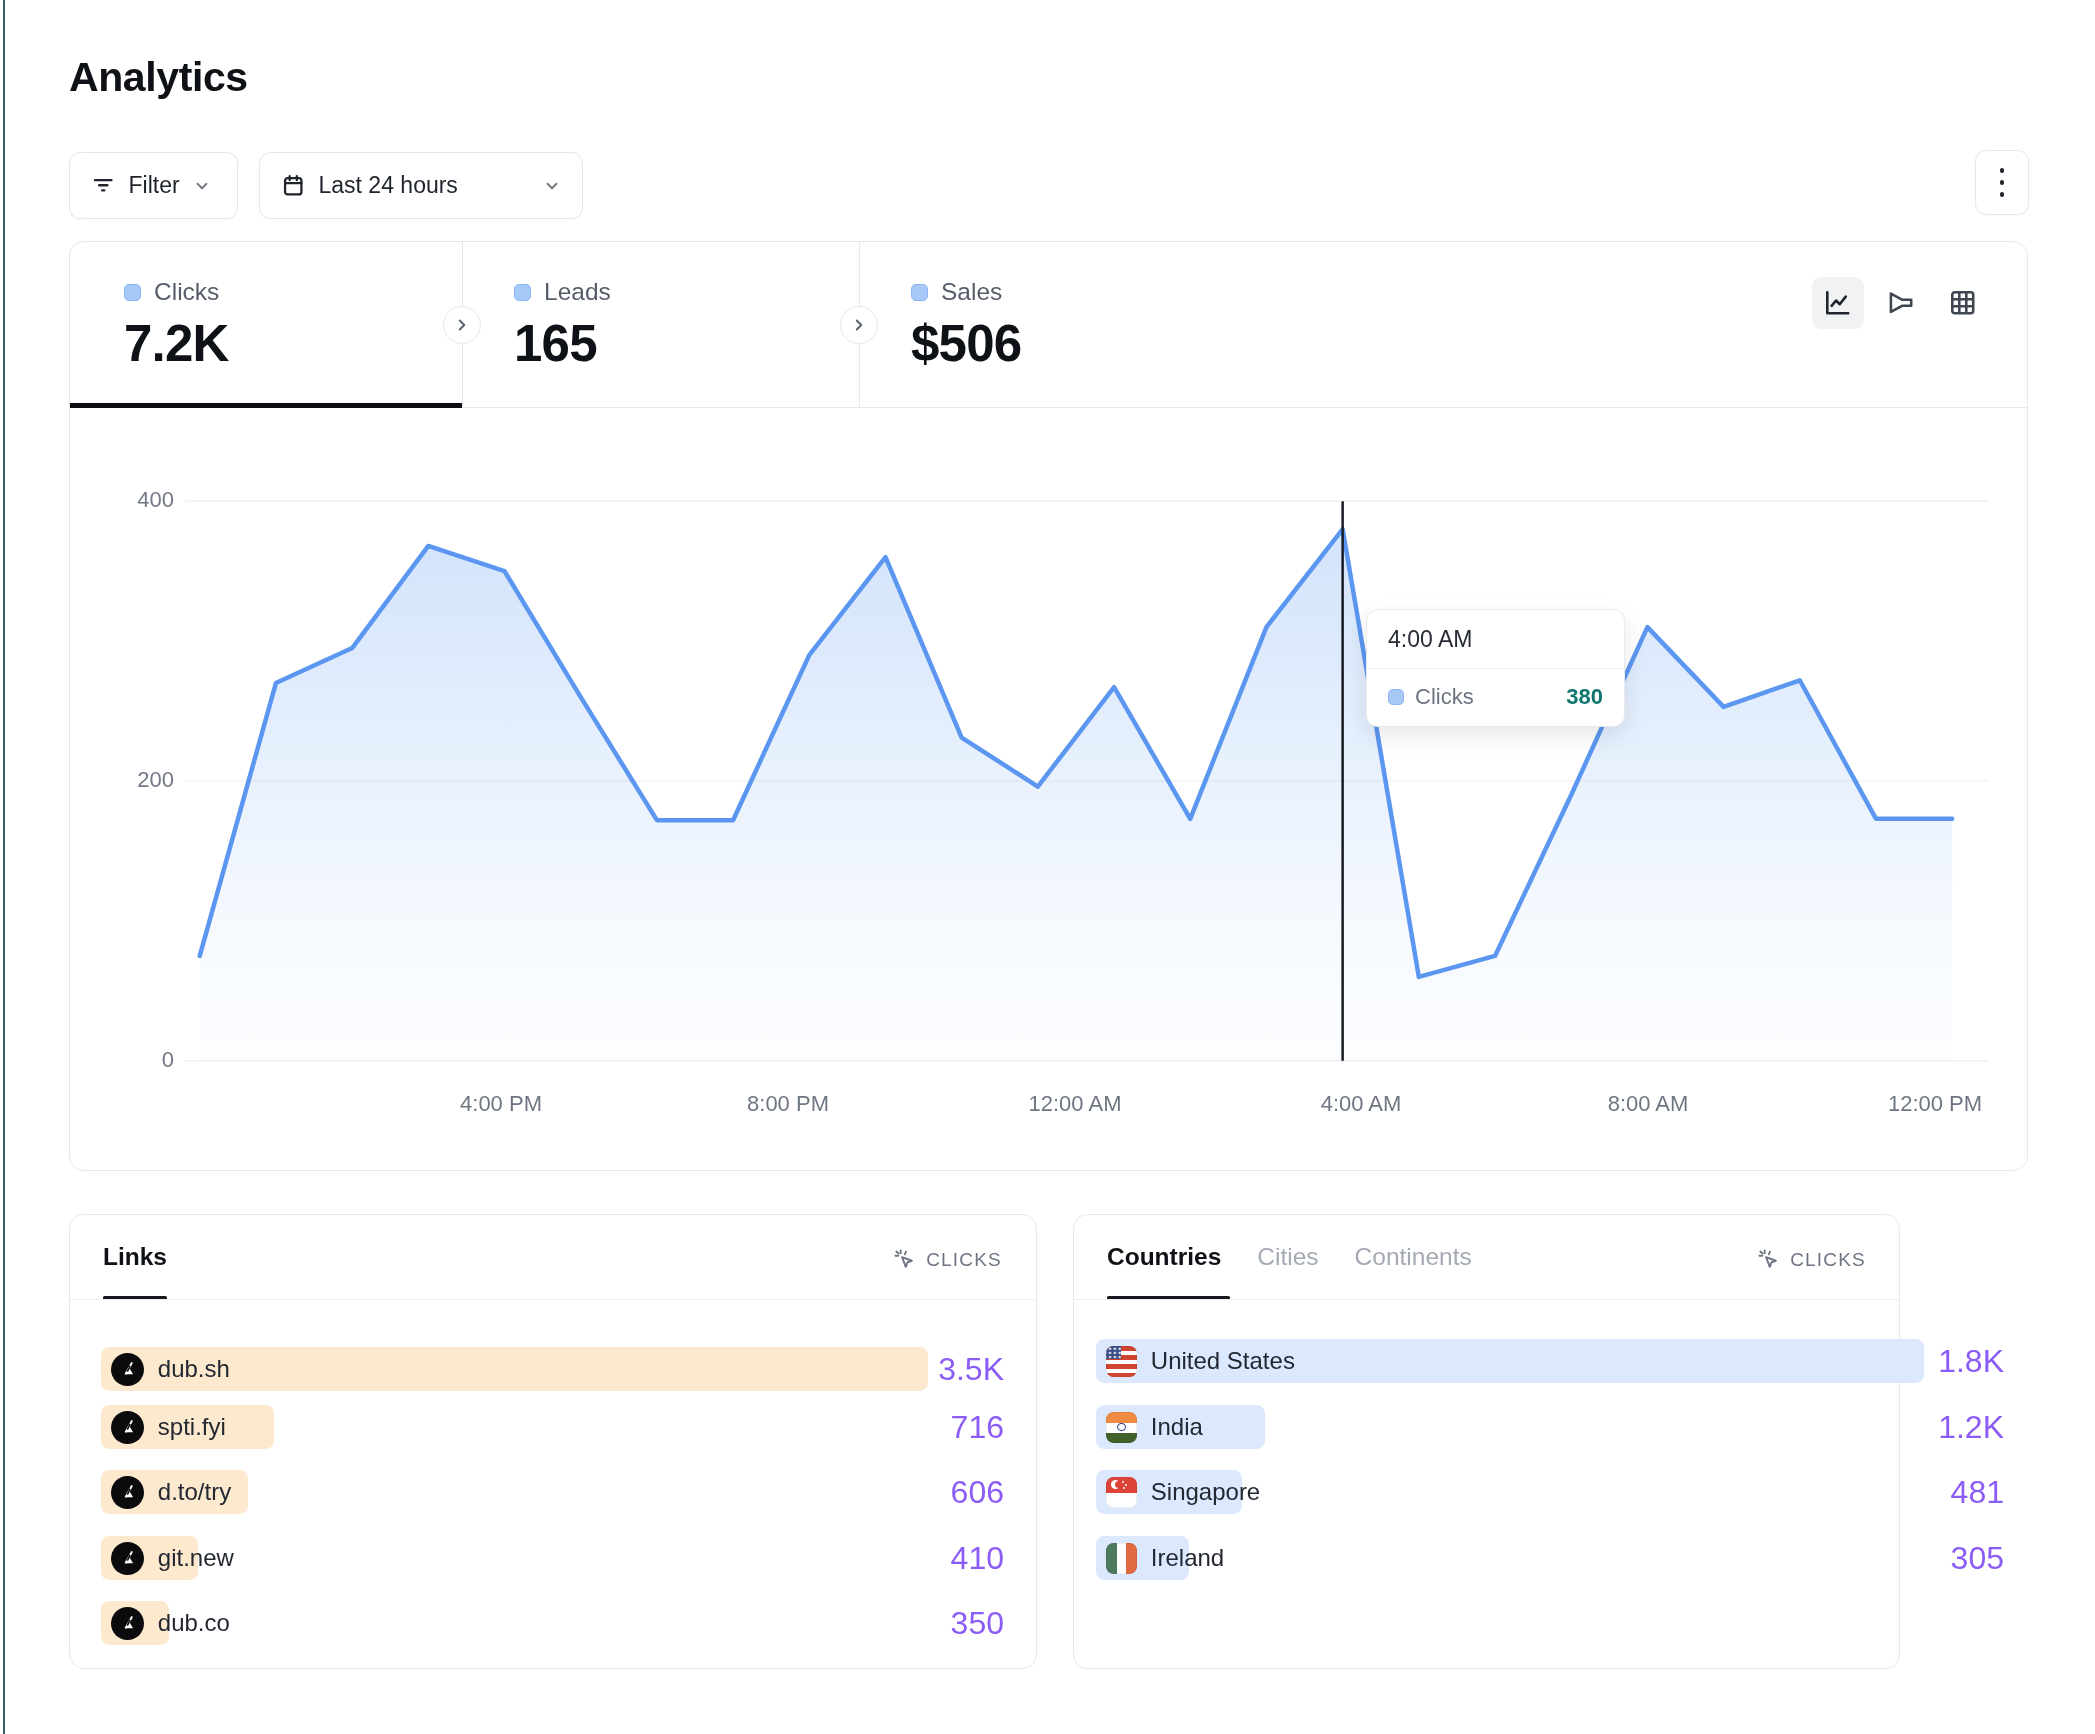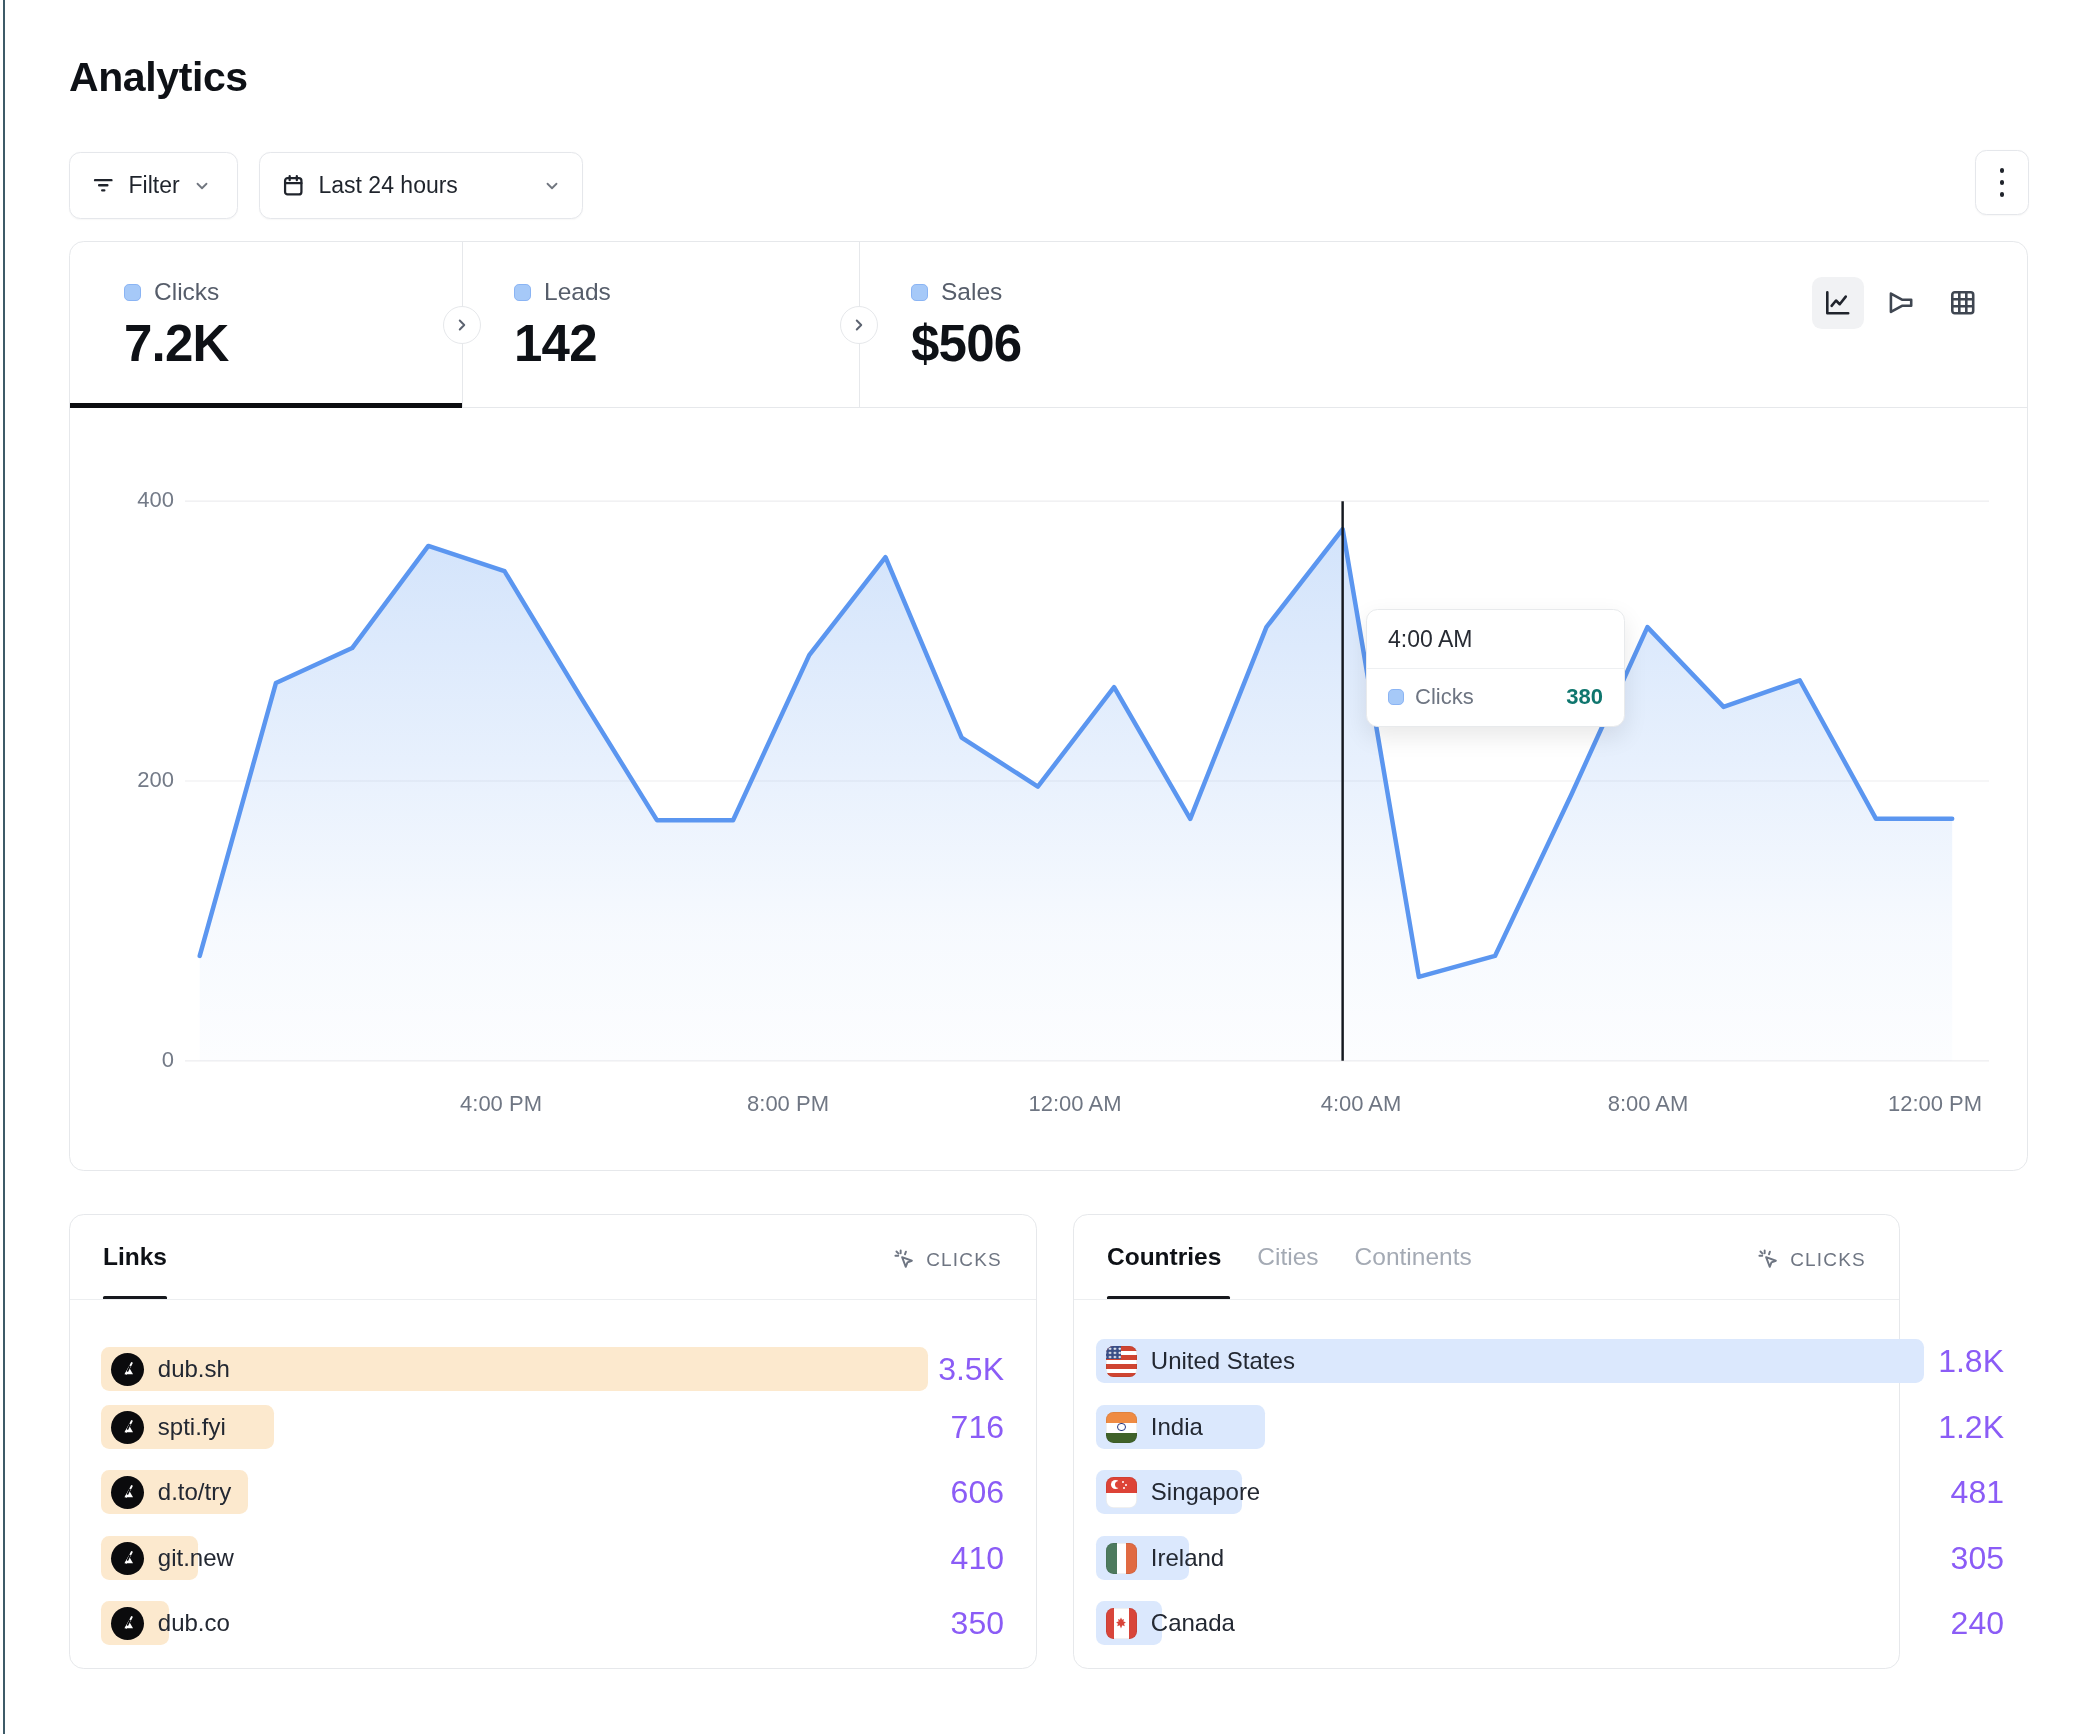--- a/index.html
+++ b/index.html
@@ -156,21 +156,21 @@
         <span class="stat-label">Clicks</span>
       </div>
       <div class="stat-value">7.2K</div>
     </div>
     <div class="tab-divider" style="left:392px;"></div>
     <div class="stat-tab" style="left:392px;width:397px;padding-left:52px;">
       <div class="chiprow">
         <span class="legend-chip"></span>
         <span class="stat-label">Leads</span>
       </div>
-      <div class="stat-value">142</div>
+      <div class="stat-value">165</div>
     </div>
     <div class="tab-divider" style="left:789px;"></div>
     <div class="stat-tab" style="left:789px;width:409px;padding-left:52px;">
       <div class="chiprow">
         <span class="legend-chip"></span>
         <span class="stat-label">Sales</span>
       </div>
       <div class="stat-value">$506</div>
     </div>
 
@@ -390,26 +390,14 @@
     <span class="row-value">481</span>
   </div>
   <div class="row countries-row" style="left:22px;top:321px;width:908px;text-align:center;">
     <div class="row-bg" style="width: 93px; background: rgb(219, 232, 253);"></div>
     <div class="row-content">
       <span class="flag flag-ie"></span>
       <span class="row-label">Ireland</span>
     </div>
     <span class="row-value">305</span>
   </div>
-  <div class="row countries-row" style="left:22px;top:386px;width:908px;">
-    <div class="row-bg" style="width: 66px; background: rgb(219, 232, 253);"></div>
-    <div class="row-content">
-      <span class="flag flag-ca">
-        <svg width="13" height="13" viewBox="0 0 24 24" fill="#d8453a">
-            <path d="M12 2l2 4.2 3.4-1.4-1 4.4 4.6 1.2-3.4 3.2 1.4 4.4-4.6-2L12 22l-2.4-6-4.6 2 1.4-4.4L3 10.4l4.6-1.2-1-4.4L10 6.2z"></path>
-          </svg>
-      </span>
-      <span class="row-label">Canada</span>
-    </div>
-    <span class="row-value">240</span>
-  </div>
 </div>
 
 
 </body></html>

